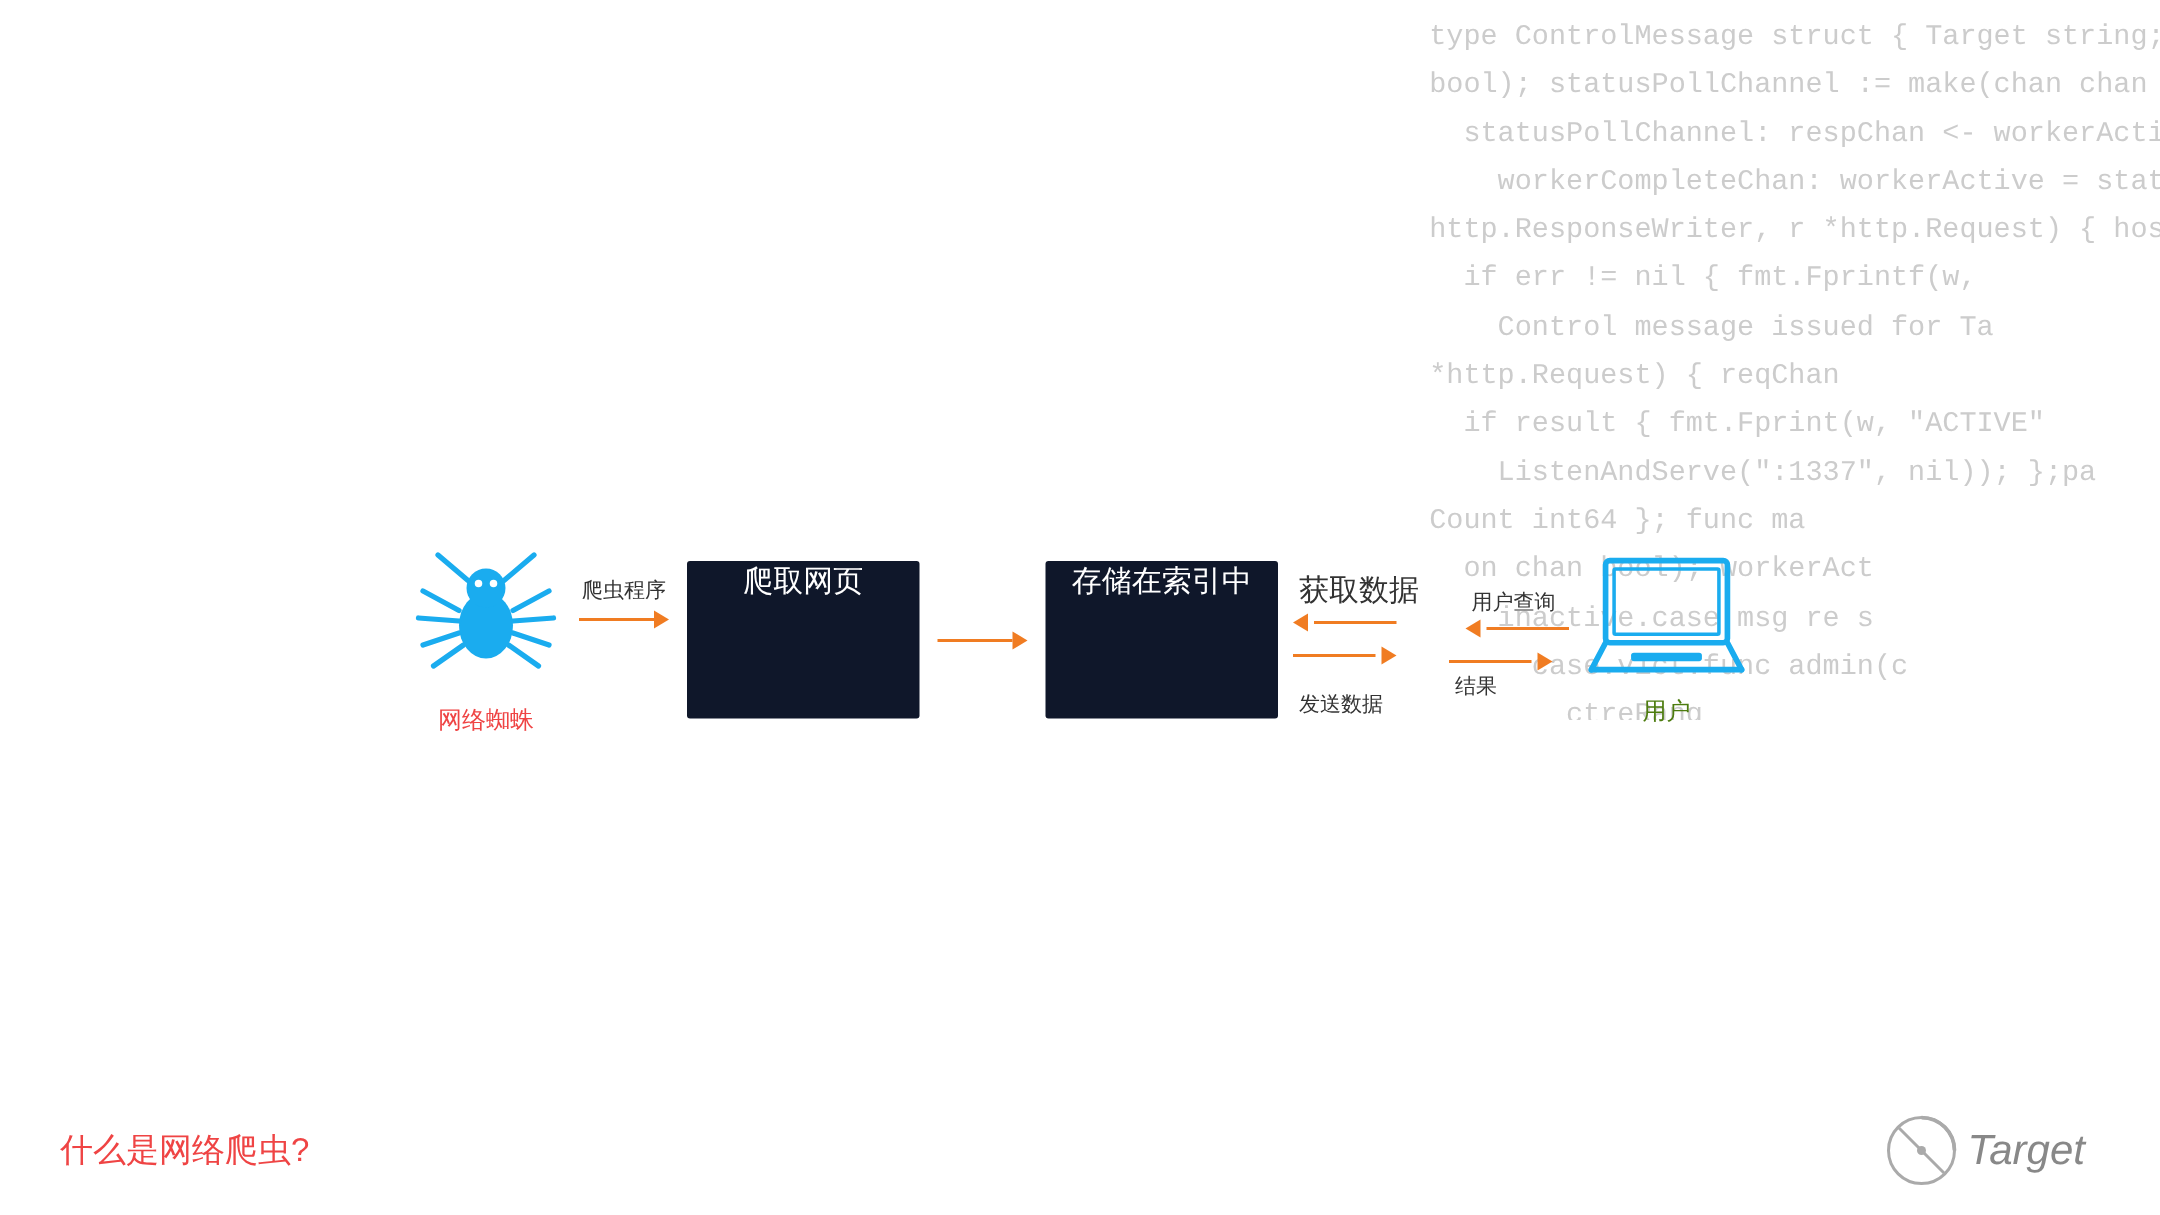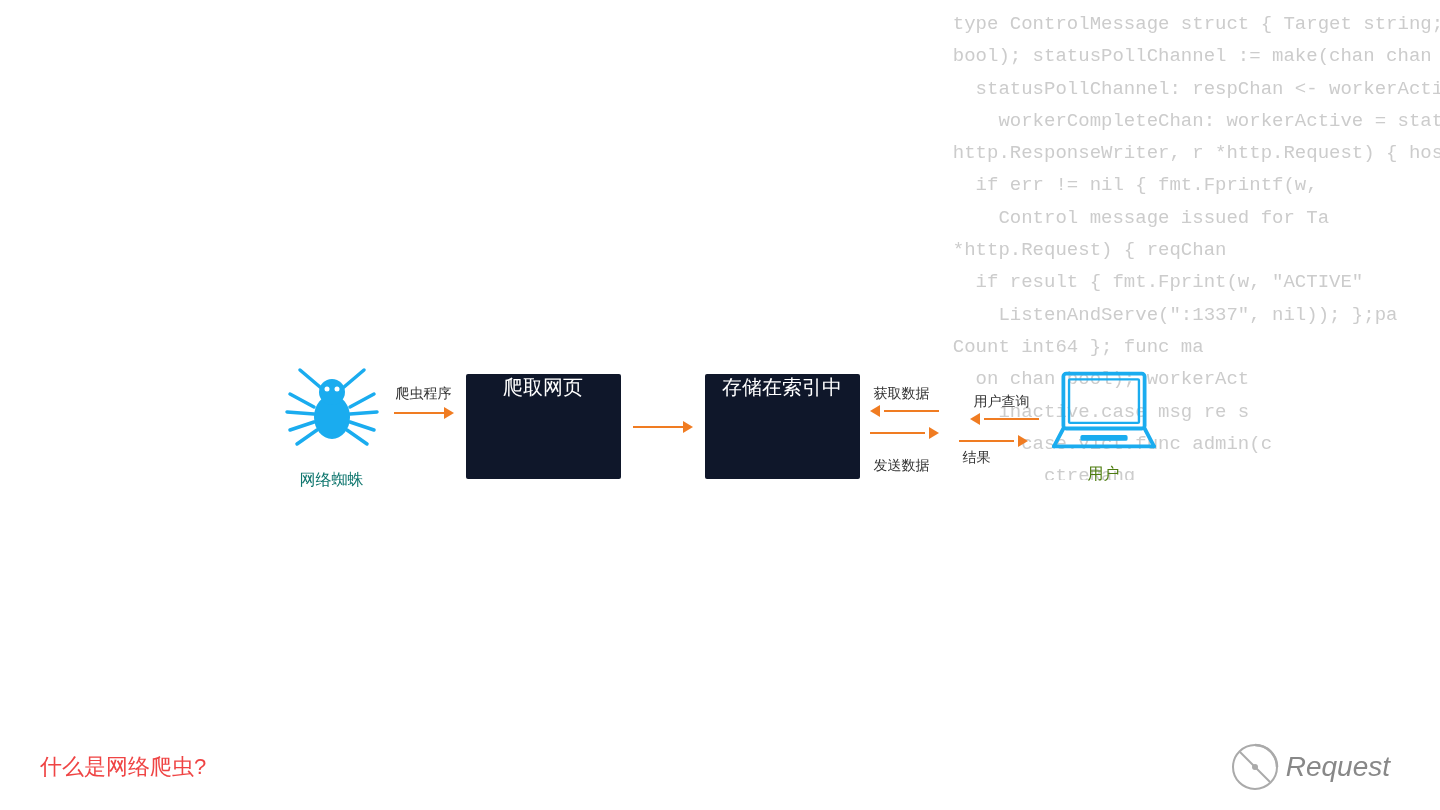--- a/index.html
+++ b/index.html
@@ -42,21 +42,21 @@
       gap: 0;
     }
 
     .spider-svg {
       width: 100px;
       height: 100px;
     }
 
     .spider-label {
       font-size: 16px;
-      color: #0f766e;
+      color: #ef4444;
       margin-top: 8px;
       text-align: center;
     }
 
     
     .blue-box {
       background-color: #0f172a;
       color: #ffffff;
       font-size: 20px;
       font-weight: 500;
@@ -255,21 +255,21 @@
     <div class="spacer-row"></div>
     <div class="blue-box">
       <span>存储在索引中</span>
     </div>
   </div>
 
   <div class="double-arrow-container" style="margin-bottom:0;margin-top:0;">
     <div class="spacer-row"></div>
 
     <div style="display:flex;flex-direction:column;align-items:flex-start;gap:2px;">
-      <div class="arrow-label-row" style="font-size:14px;color:#333;white-space:nowrap;margin-left:4px;">获取数据</div>
+      <div class="arrow-label-row" style="font-size:20px;color:#333;white-space:nowrap;margin-left:4px;">获取数据</div>
       <div class="double-arrow-row">
         <div class="arrow-head-left"></div>
         <div class="arrow-line" style="width:55px;"></div>
       </div>
     </div>
 
     <div style="display:flex;flex-direction:column;align-items:flex-start;gap:18px;margin-top:4px;">
       <div class="double-arrow-row">
         <div class="arrow-line" style="width:55px;"></div>
         <div class="arrow-head-right"></div>
@@ -320,14 +320,14 @@
 
 <div class="bottom-text">什么是网络爬虫?</div>
 
 <div class="akamai-logo">
   <svg class="akamai-circle-svg" viewBox="0 0 50 50">
     <circle cx="25" cy="25" r="22" fill="none" stroke="#aaaaaa" stroke-width="2"></circle>
     <path d="M25 3 A22 22 0 0 1 47 25" fill="none" stroke="#aaaaaa" stroke-width="2.5"></path>
     <path d="M10 10 Q25 25 40 40" fill="none" stroke="#aaaaaa" stroke-width="2"></path>
     <circle cx="25" cy="25" r="3" fill="#aaaaaa"></circle>
   </svg>
-  <span class="akamai-text">Request</span>
+  <span class="akamai-text">Target</span>
 </div>
 
 </body></html>

